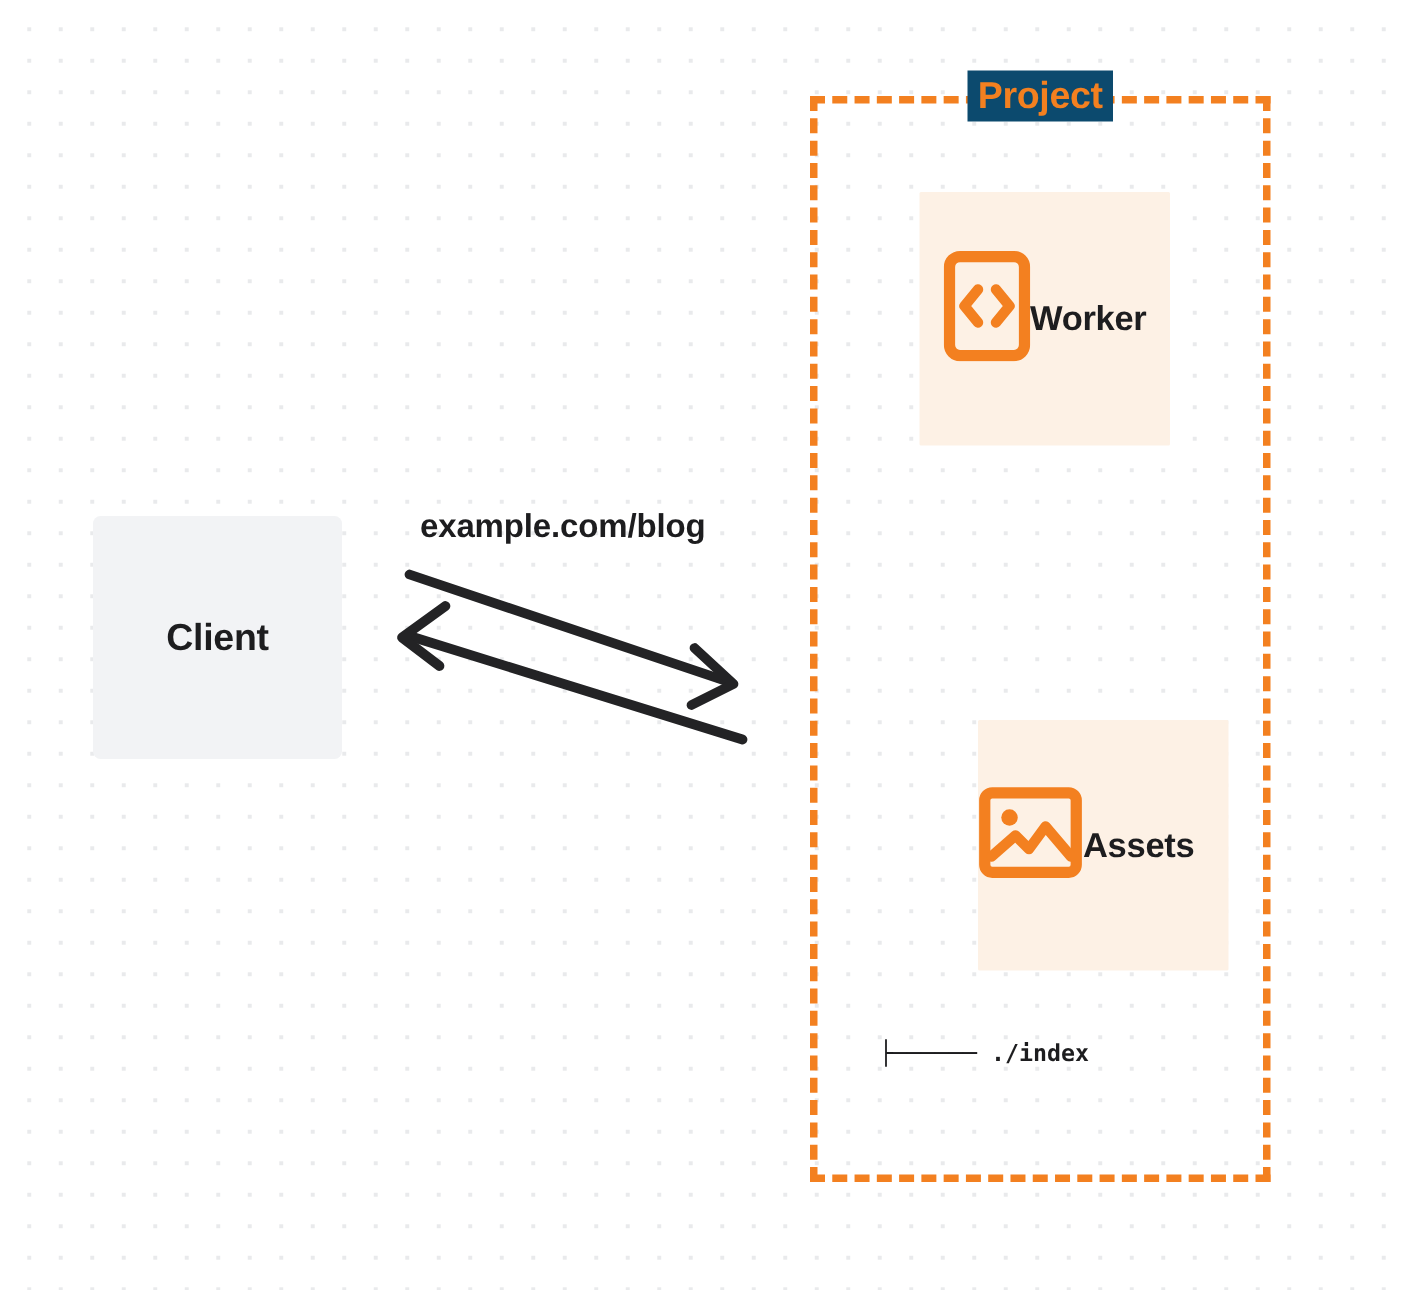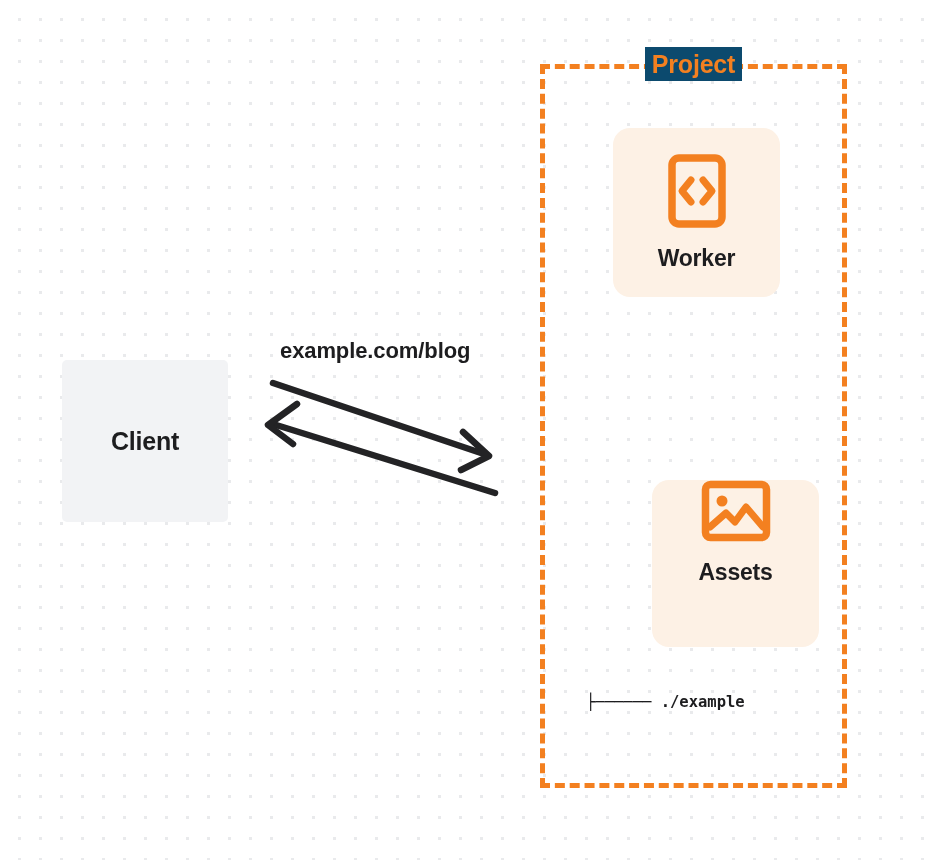--- a/index.html
+++ b/index.html
@@ -34,21 +34,21 @@
     top: 0;
     width: 938px;
     height: 860px;
     z-index: 1;
   }
 
   
   #client-node {
     position: absolute;
     left: 62px;
-    top: 360px;
+    top: 344px;
     width: 166px;
     height: 162px;
     background: #f2f3f5;
     border-radius: 5px;
     display: flex;
     align-items: center;
     justify-content: center;
   }
   #client-node .node-label {
     font-size: 25px;
@@ -85,23 +85,23 @@
     color: #f38020;
     letter-spacing: -0.2px;
     line-height: 34px;
   }
 
   
   .service-card {
     position: absolute;
     width: 167px;
     background: #fdf1e5;
-    border-radius: 17px;
+    border-radius: 1px;
     display: flex;
-    flex-direction: column;
+    flex-direction: row;
     align-items: center;
   }
   #worker-card {
     left: 613px;
     top: 128px;
     height: 169px;
     justify-content: center;
   }
   #assets-card {
     left: 608px;
@@ -194,15 +194,15 @@
     <svg width="70" height="62" viewBox="0 0 70 62">
       <rect x="4.5" y="4.5" width="61" height="53" rx="5" ry="5" fill="none" stroke="#f38020" stroke-width="7.5"></rect>
       <circle cx="21" cy="21" r="5.5" fill="#f38020"></circle>
       <polyline points="9,47 25,33 34,42 45,27 62,47" fill="none" stroke="#f38020" stroke-width="7" stroke-linecap="round" stroke-linejoin="round"></polyline>
     </svg>
   </span>
   <span class="card-label">Assets</span>
 </div>
 
 <div id="asset-tree">
-  <span class="tree-line">├────── ./example</span>
+  <span class="tree-line">├────── ./index</span>
   
 </div>
 
 </body></html>

